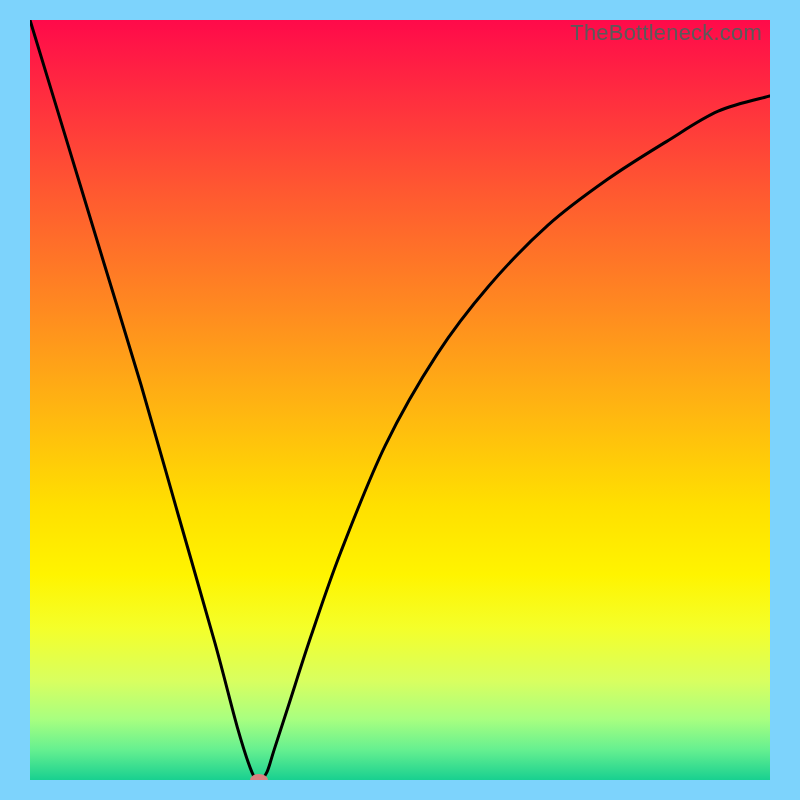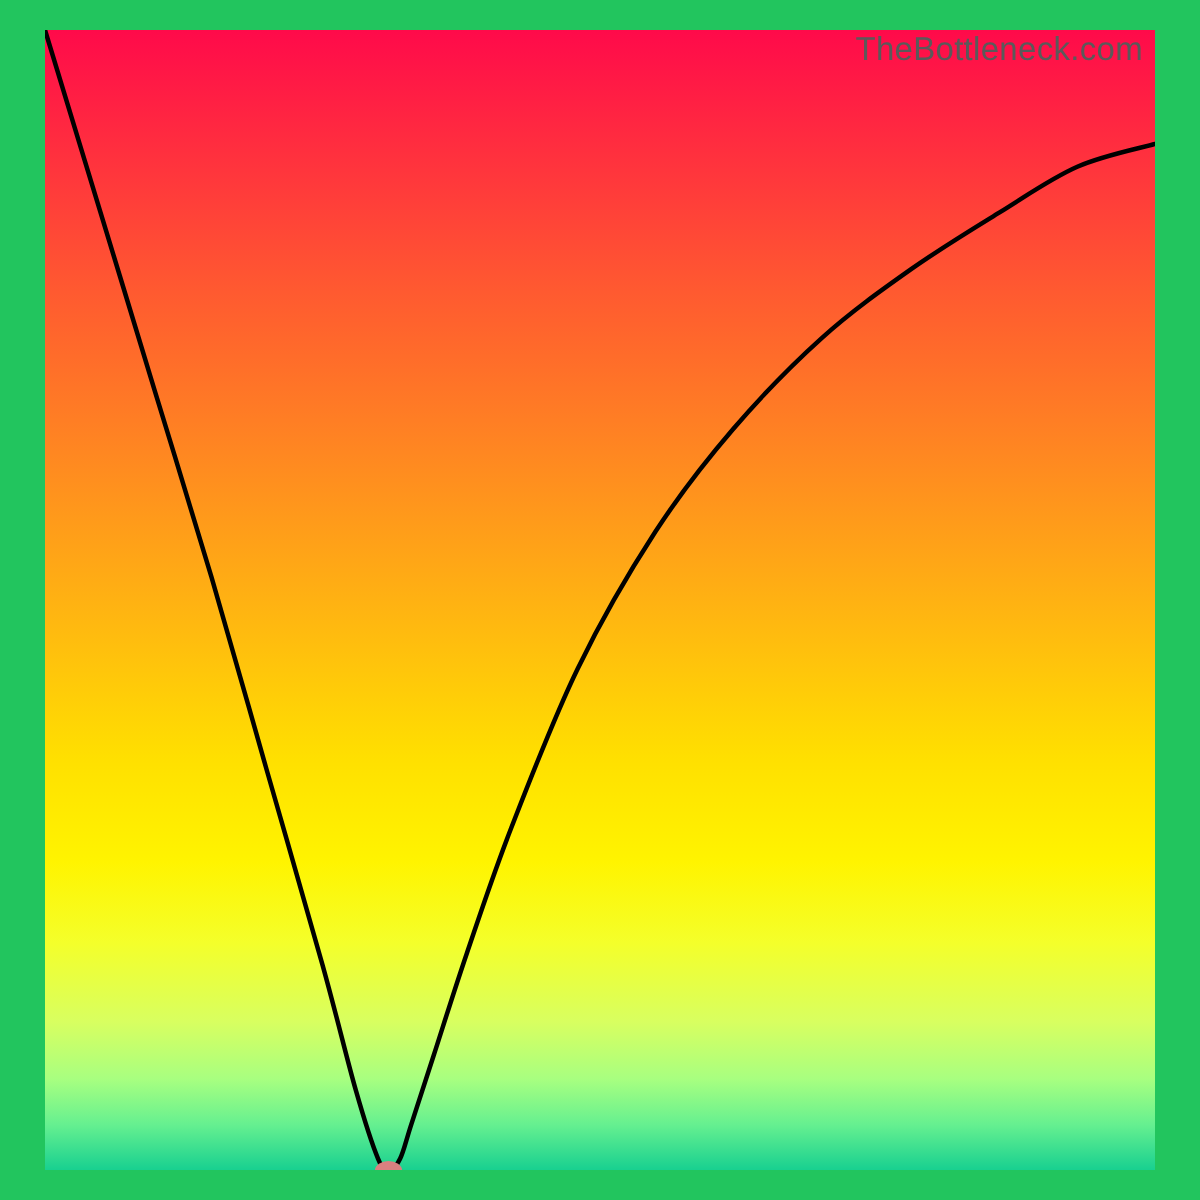--- a/index.html
+++ b/index.html
@@ -1,21 +1,21 @@
 <!DOCTYPE html>
 <html><head>
 <meta charset="utf-8">
 <style>
   * { margin: 0; padding: 0; box-sizing: border-box; }
   html, body { width: 800px; height: 800px; overflow: hidden; background: #000; }
   .frame {
     position: relative;
     width: 800px;
     height: 800px;
-    background: #22c55e;
+    background: #7dd3fc;
   }
   .plot-area {
     position: absolute;
     left: 30px;
     top: 20px;
     width: 740px;
     height: 760px;
     overflow: hidden;
   }
   .gradient-bg {

